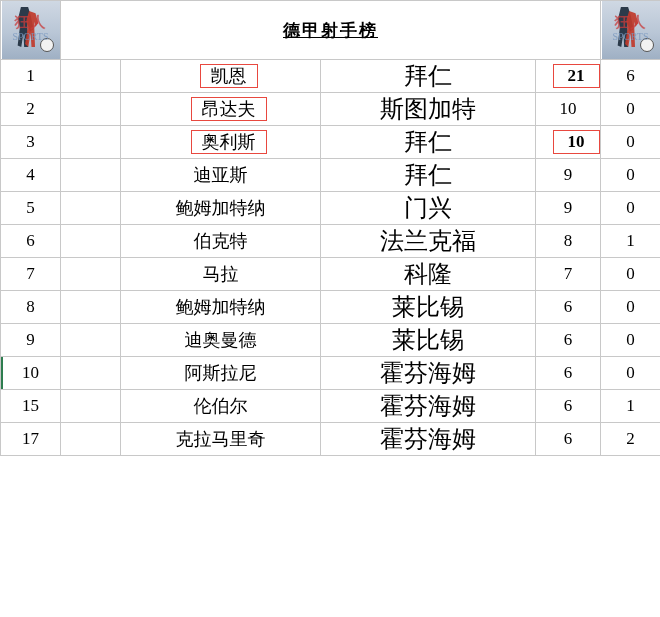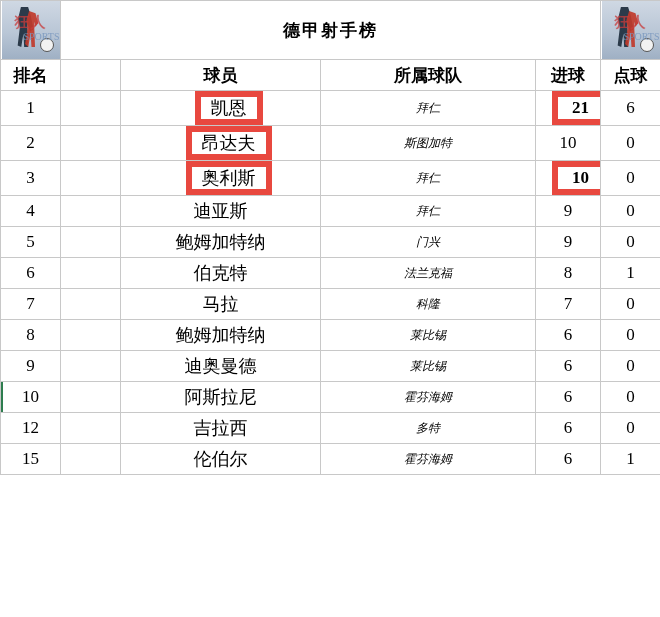--- a/index.html
+++ b/index.html
@@ -46,20 +46,21 @@
   
   .title-row td {
     height: 62px;
     border: 1px solid #c8c8c8;
   }
   .title-cell {
     font-size: 40px;
     font-weight: bold;
     letter-spacing: 2px;
     font-family: "Liberation Serif", serif;
+    text-decoration: underline;
   }
   .logo-cell {
     padding: 0;
   }
   .logo-box {
     width: 58px;
     height: 58px;
     margin: 0 auto;
     position: relative;
     background: linear-gradient(180deg, #cfd8e3 0%, #b9c6d6 55%, #9fb0c4 100%);
@@ -101,47 +102,47 @@
     font-size: 15px;
     color: rgba(200,60,60,0.75);
     font-family: "Liberation Serif", serif;
     font-weight: bold;
     letter-spacing: 1px;
     line-height: 15px;
   }
   .logo-box .wm2 {
     position: absolute;
     left: 0; right: 0; top: 30px;
-    text-align: right;
+    text-align: center;
     font-size: 10px;
     color: rgba(120,150,190,0.85);
     font-family: "Liberation Serif", serif;
     letter-spacing: 0px;
   }
 
   
   .head-row td {
     height: 34px;
     font-size: 19px;
     font-weight: bold;
     font-family: "Liberation Serif", serif;
   }
   
   .body-row td {
     font-family: "Liberation Serif", serif;
     font-size: 18px;
   }
   .body-row td.rank { font-size: 17px; }
   .body-row td.player { font-size: 18px; }
-  .body-row td.team { font-size: 12px; font-style: italic; }
+  .body-row td.team { font-size: 24px; }
   .body-row td.num { font-size: 17px; }
 
   .hl {
     display: inline-block;
-    border: 6px solid #15803d;
+    border: 1px solid #15803d;
     padding: 0 10px;
     line-height: 22px;
     box-sizing: border-box;
     margin-left: 16px;
   }
   .hl.num {
     padding: 0 14px;
     font-weight: bold;
   }
   .leftmark {
@@ -176,28 +177,20 @@
         <td class="logo-cell">
           <div class="logo-box">
             <div class="fig"></div>
             <div class="fig2"></div>
             <div class="ball"></div>
             <div class="wm">狂人</div>
             <div class="wm2">SPORTS</div>
           </div>
         </td>
       </tr>
-      <tr class="head-row">
-        <td>排名</td>
-        <td></td>
-        <td>球员</td>
-        <td>所属球队</td>
-        <td>进球</td>
-        <td>点球</td>
-      </tr>
     <tr class="body-row">
           <td class="rank">1</td>
           <td></td>
           <td class="player"><span class="hl" style="border-color: rgb(232, 72, 63);">凯恩</span></td>
           <td class="team">拜仁</td>
           <td class="num"><span class="hl num" style="border-color: rgb(232, 72, 63);">21</span></td>
           <td class="num">6</td>
         </tr>
         <tr class="body-row">
           <td class="rank">2</td>
@@ -265,30 +258,30 @@
         </tr>
         <tr class="body-row">
           <td class="rank leftmark">10</td>
           <td></td>
           <td class="player">阿斯拉尼</td>
           <td class="team">霍芬海姆</td>
           <td class="num">6</td>
           <td class="num">0</td>
         </tr>
         <tr class="body-row">
-          <td class="rank">12</td>
-          <td></td>
-          <td class="player">吉拉西</td>
-          <td class="team">多特</td>
-          <td class="num">6</td>
-          <td class="num">0</td>
-        </tr>
-        <tr class="body-row">
           <td class="rank">15</td>
           <td></td>
           <td class="player">伦伯尔</td>
           <td class="team">霍芬海姆</td>
           <td class="num">6</td>
           <td class="num">1</td>
+        </tr>
+        <tr class="body-row">
+          <td class="rank">17</td>
+          <td></td>
+          <td class="player">克拉马里奇</td>
+          <td class="team">霍芬海姆</td>
+          <td class="num">6</td>
+          <td class="num">2</td>
         </tr>
       </tbody>
   </table>
 </div>
 
 </body></html>

